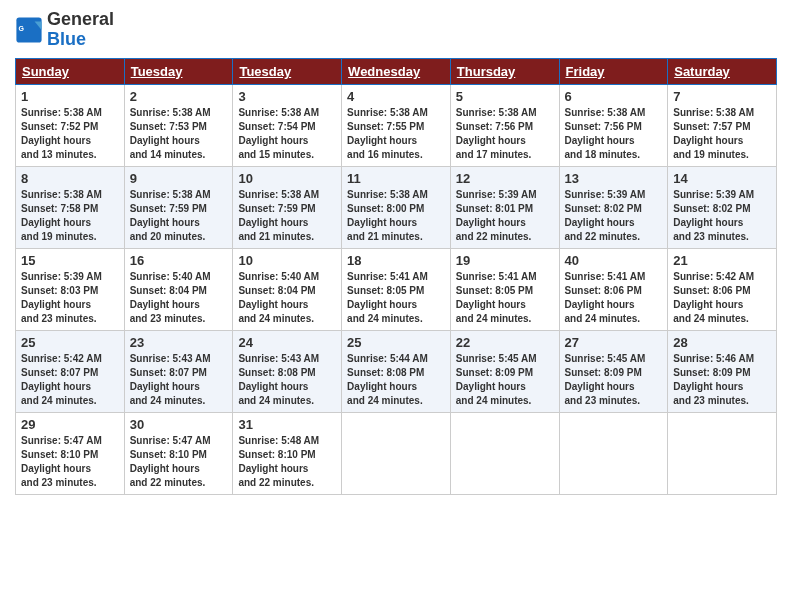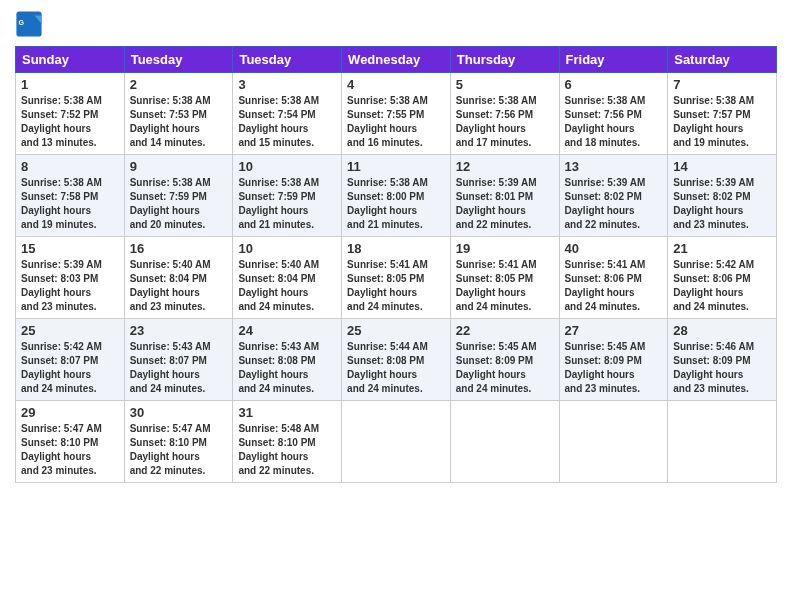--- a/index.html
+++ b/index.html
@@ -49,27 +49,28 @@
     .location {
       font-size: 14px;
       color: #555;
     }
     .calendar-table {
       width: 100%;
       border-collapse: collapse;
       table-layout: fixed;
     }
     .calendar-table th {
-      background: #6d28d9;
+      background: #7f1d1d;
       color: #fff;
       text-align: left;
       padding: 5px 6px;
       font-size: 13px;
       font-weight: bold;
       border: 1px solid #1a6fc4;
+      text-decoration: underline;
     }
     .calendar-table td {
       border: 1px solid #ccc;
       vertical-align: top;
       padding: 4px 5px;
       font-size: 10.5px;
       color: #333;
       height: 82px;
       background: #fff;
     }
@@ -96,20 +97,24 @@
 <body>
 
 <div class="page">
   <div class="header">
     <div class="logo">
       <svg class="logo-icon" viewBox="0 0 40 40">
         <rect x="2" y="2" width="36" height="36" rx="4" fill="#1a6fc4"></rect>
         <polygon points="28,8 38,8 38,20" fill="#4a9fd4"></polygon>
         <text x="5" y="22" font-size="10" fill="white" font-weight="bold">G</text>
       </svg>
+      <div class="logo-text">
+        <span class="logo-general">General</span><br>
+        <span class="logo-blue">Blue</span>
+      </div>
     </div>
     <div class="title-block">
       <div class="month-title"></div>
       <div class="location"></div>
     </div>
   </div>
 
   <table class="calendar-table">
     <thead>
       <tr>

